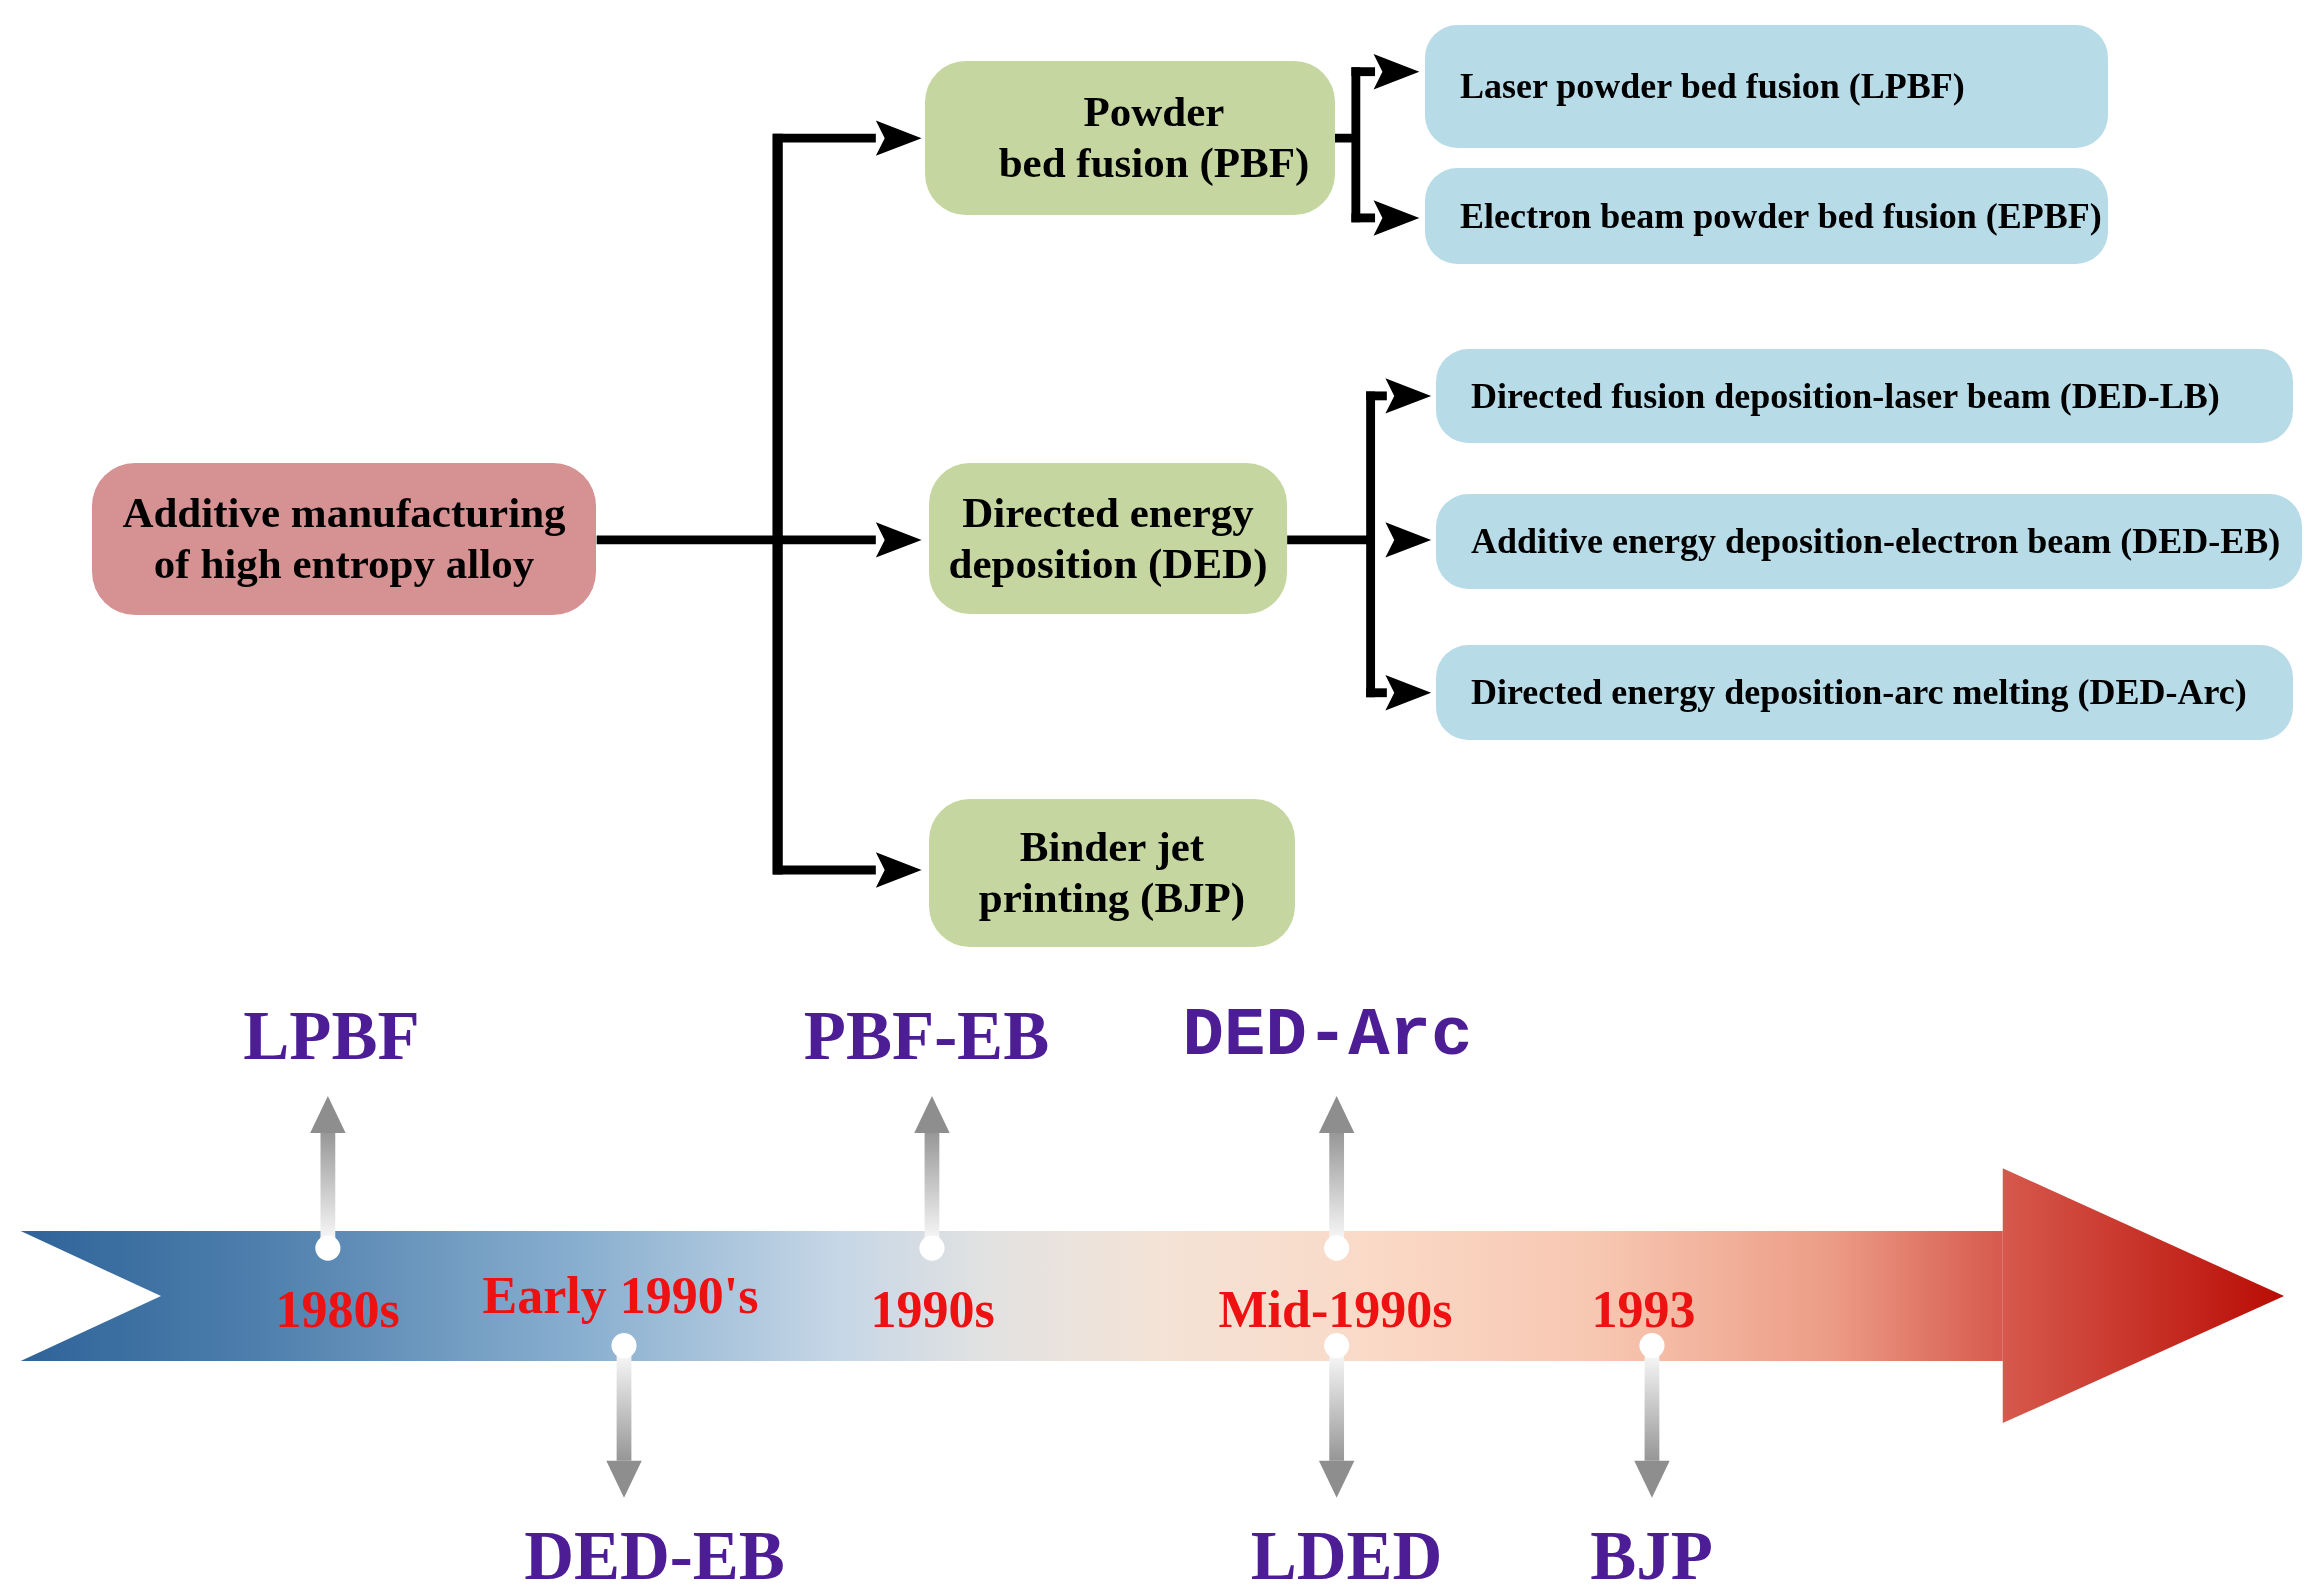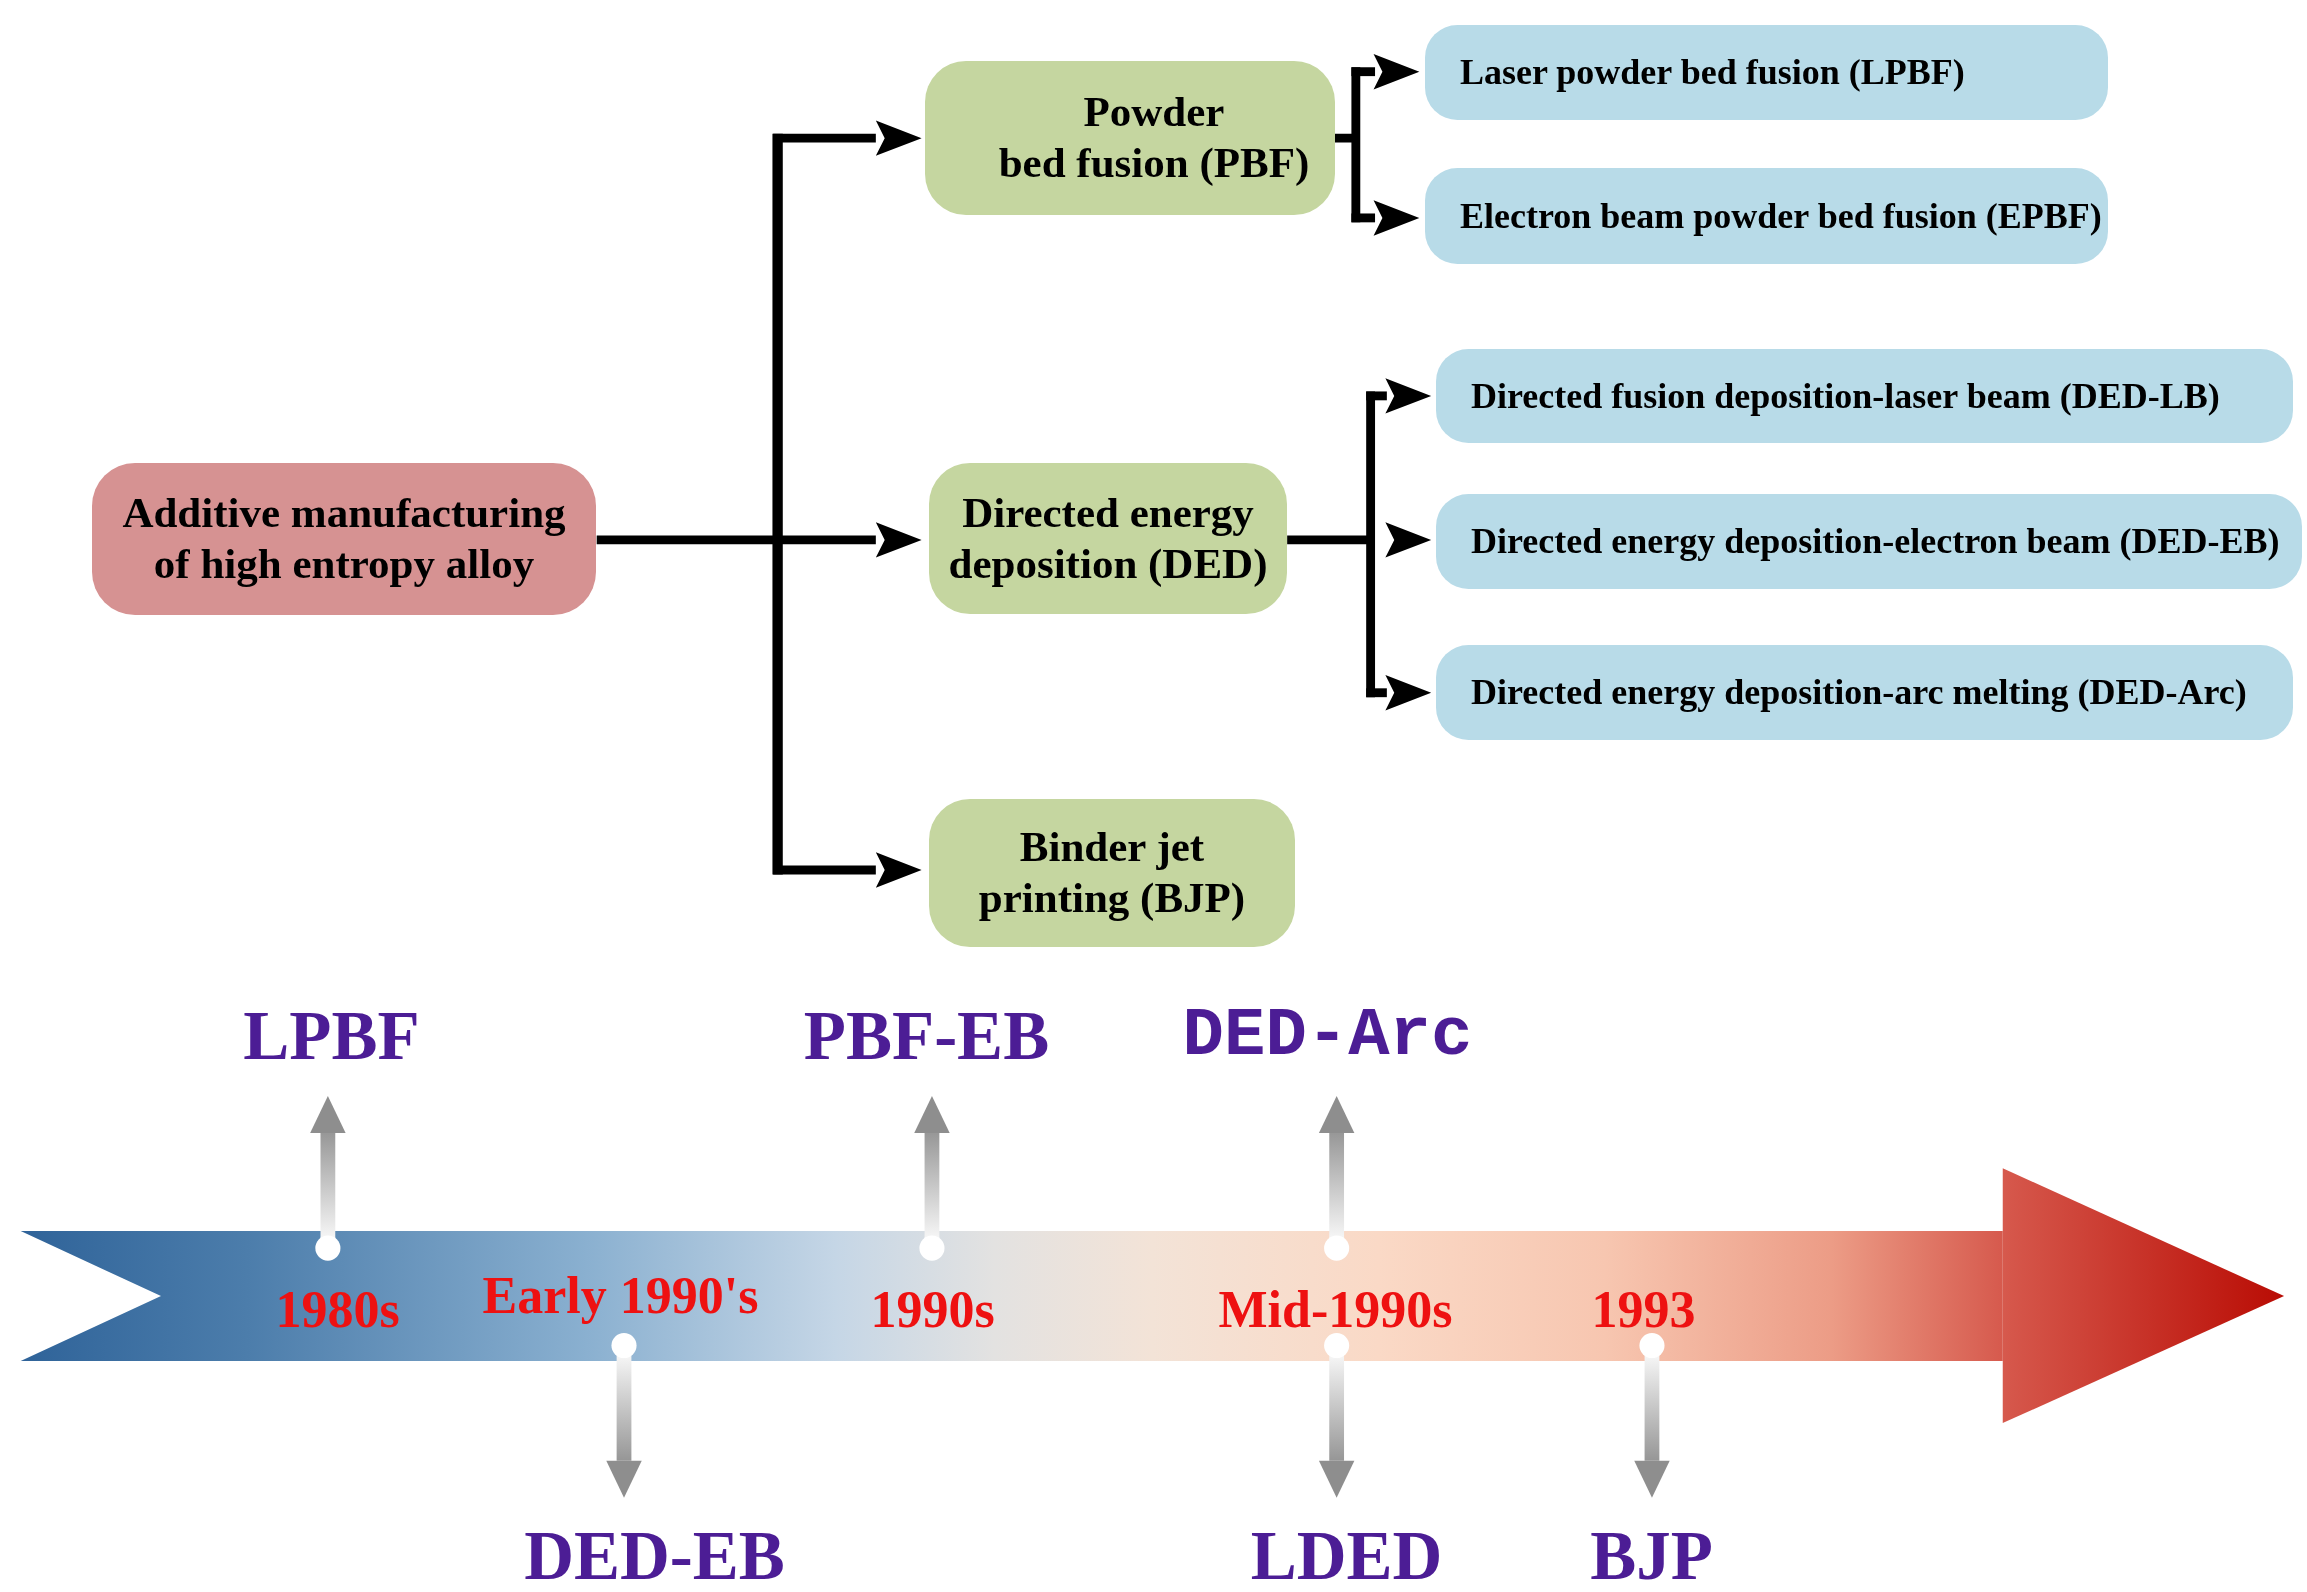--- a/index.html
+++ b/index.html
@@ -9,21 +9,21 @@
 
   .node{position:absolute;display:flex;align-items:center;justify-content:center;
         text-align:center;font-weight:bold;color:#000;white-space:pre-line;line-height:1.18;}
   .root-node{left:92px;top:463px;width:504px;height:152px;background:#d69292;border-radius:43px;font-size:43px;}
   .cat-node{background:#c5d6a0;border-radius:41px;font-size:43px;}
   .cat-pbf{left:925px;top:61px;width:362px;height:154px;padding-left:48px;}
   .cat-ded{left:929px;top:463px;width:358px;height:151px;}
   .cat-bjp{left:929px;top:799px;width:366px;height:148px;}
   .leaf-node{background:#b8dbe8;border-radius:32.5px;font-size:36px;justify-content:flex-start;
              padding-left:35px;box-sizing:border-box;text-align:left;}
-  .leaf-lpbf{left:1425px;top:25px;width:683px;height:95px;}
+  .leaf-lpbf{left:1425px;top:25px;width:683px;height:123px;}
   .leaf-epbf{left:1425px;top:168px;width:683px;height:96px;}
   .leaf-dedlb{left:1436px;top:349px;width:857px;height:94px;}
   .leaf-dedeb{left:1436px;top:494px;width:866px;height:95px;}
   .leaf-dedarc{left:1436px;top:645px;width:857px;height:95px;}
 
   .tl-label{position:absolute;width:561px;text-align:center;font-weight:bold;}
   .tl-blue{color:#4c1d95;font-size:69px;line-height:77px;height:77px;}
   .tl-red{color:#ee1111;font-size:52px;line-height:56px;height:56px;}
   .lbl-lpbf{left:51px;top:998px;}
   .lbl-pbfeb{left:646px;top:998px;}
@@ -140,21 +140,21 @@
   <div class="node cat-node cat-pbf">Powder
 bed fusion (PBF)</div>
   <div class="node cat-node cat-ded">Directed energy
 deposition (DED)</div>
   <div class="node cat-node cat-bjp">Binder jet
 printing (BJP)</div>
 
   <div class="node leaf-node leaf-lpbf">Laser powder bed fusion (LPBF)</div>
   <div class="node leaf-node leaf-epbf">Electron beam powder bed fusion (EPBF)</div>
   <div class="node leaf-node leaf-dedlb">Directed fusion deposition-laser beam (DED-LB)</div>
-  <div class="node leaf-node leaf-dedeb">Directed energy deposition-electron beam (DED-EB)</div>
+  <div class="node leaf-node leaf-dedeb">Additive energy deposition-electron beam (DED-EB)</div>
   <div class="node leaf-node leaf-dedarc">Directed energy deposition-arc melting (DED-Arc)</div>
 
   <div class="tl-label tl-blue lbl-lpbf">LPBF</div>
   <div class="tl-label tl-blue lbl-pbfeb">PBF-EB</div>
   <div class="tl-label tl-blue lbl-dedarc">DED-Arc</div>
 
   <div class="tl-label tl-red yr-1980s">1980s</div>
   <div class="tl-label tl-red yr-early90s">Early 1990's</div>
   <div class="tl-label tl-red yr-1990s">1990s</div>
   <div class="tl-label tl-red yr-mid90s">Mid-1990s</div>

